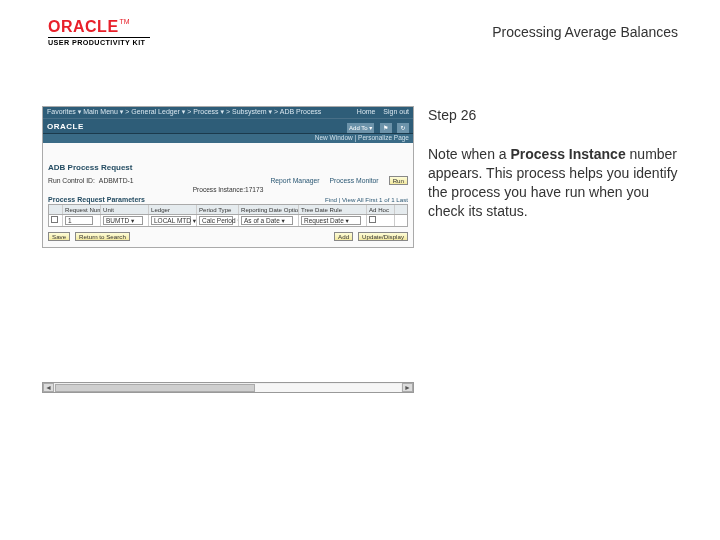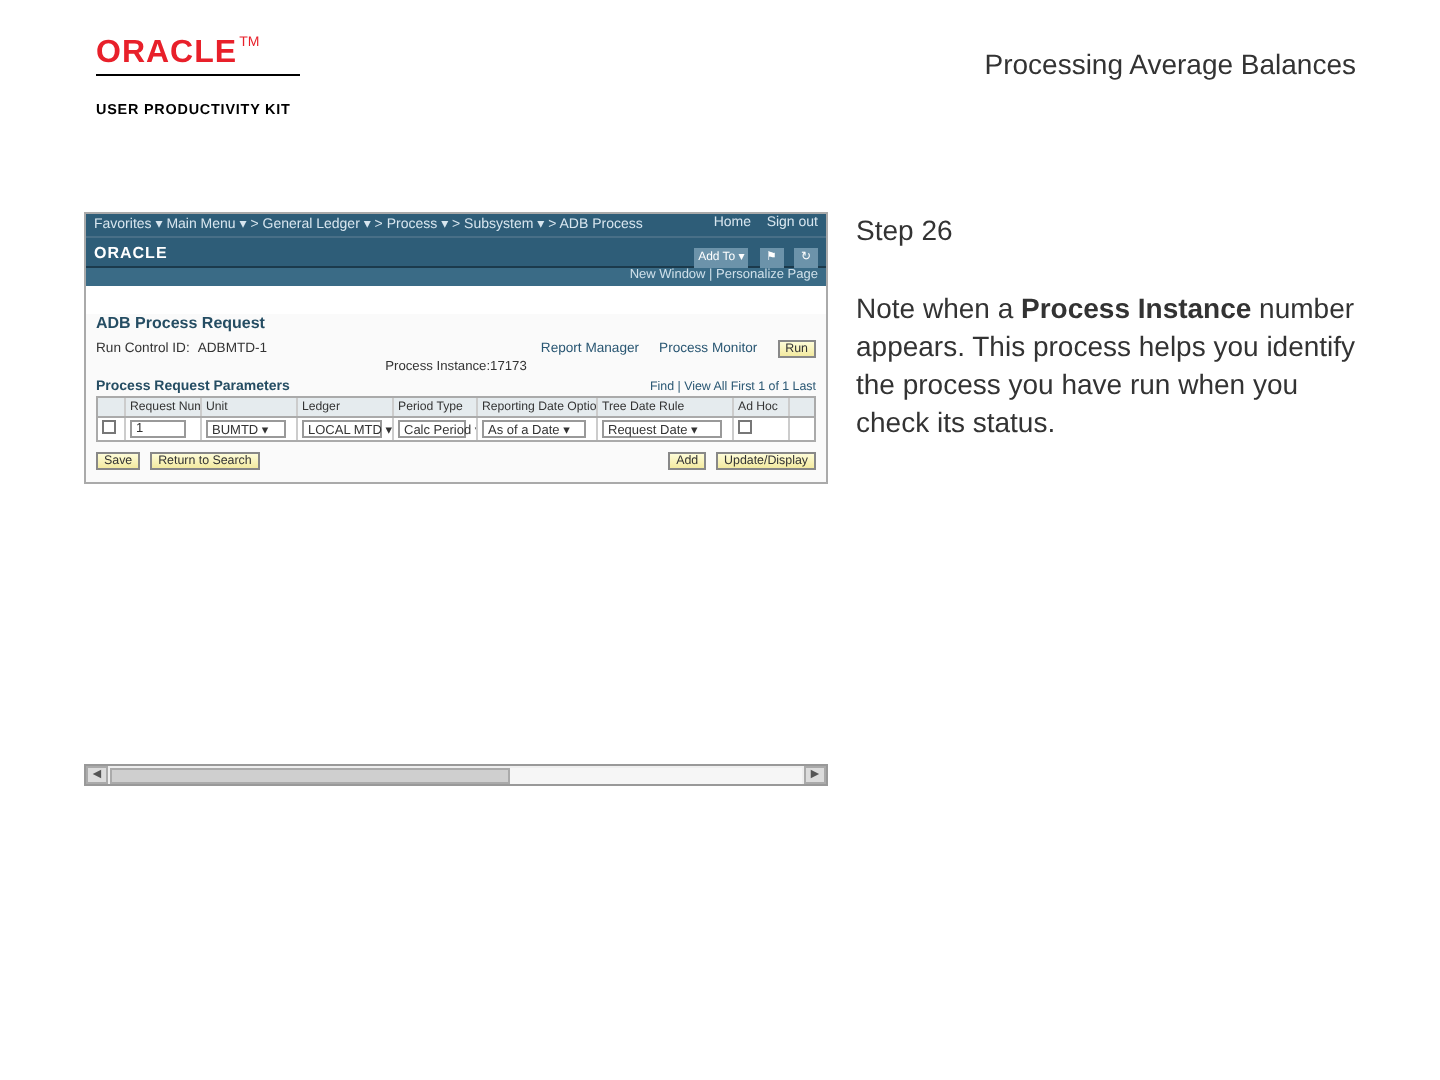--- a/index.html
+++ b/index.html
@@ -37,21 +37,21 @@
     vertical-align: top;
     margin-left: 1px;
   }
   .logo-upk {
     display: block;
     font-size: 7.2px;
     letter-spacing: 0.4px;
     color: #000;
     border-top: 1px solid #000;
     margin-top: 1px;
-    padding-top: 12px;
+    padding-top: 0;
     width: 102px;
     font-weight: bold;
   }
   .hdr-title {
     position: absolute;
     right: 0;
     top: 6px;
     font-size: 14px;
     color: #333;
     text-align: right;
@@ -107,24 +107,23 @@
   .shot-subbar {
     background: #3a6b86;
     color: #cfe0ea;
     font-size: 6.5px;
     height: 9px;
     padding: 0 4px;
     text-align: right;
   }
   .shot-body {
     background: #fafafa;
-    padding: 0 5px 6px;
+    padding: 20px 5px 6px;
     font-size: 7px;
     color: #333;
-    margin-top: 14px;
   }
   .shot-body .heading {
     color: #254d63;
     font-size: 8px;
     font-weight: bold;
     margin-bottom: 4px;
   }
   .row1 {
     display: flex;
     align-items: center;

